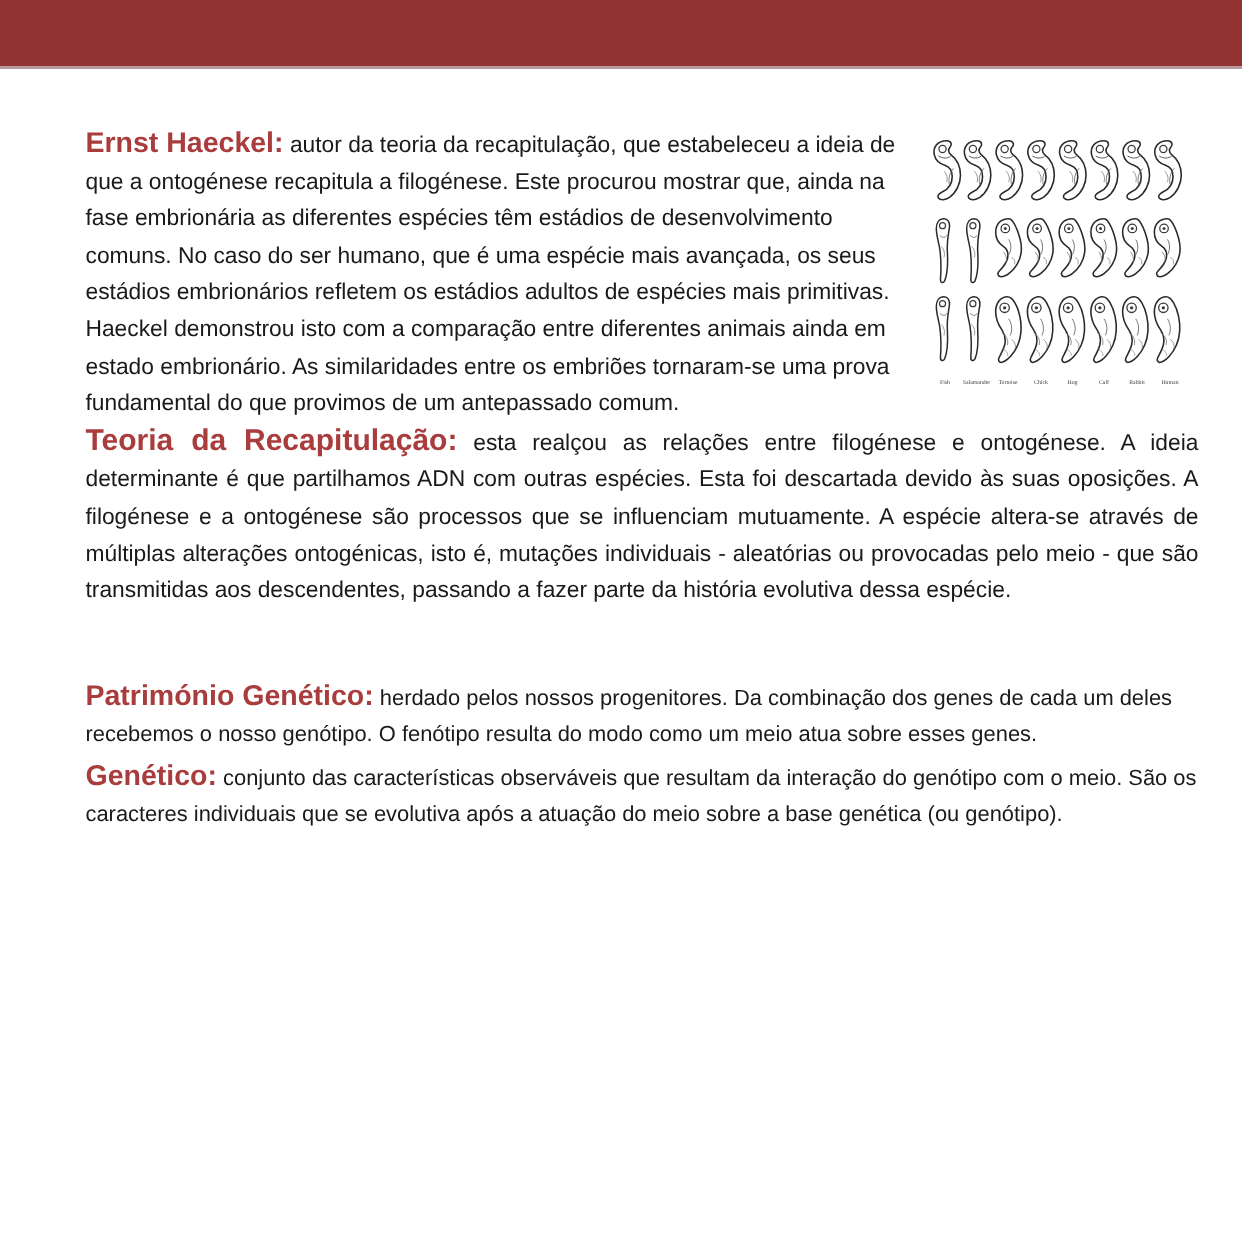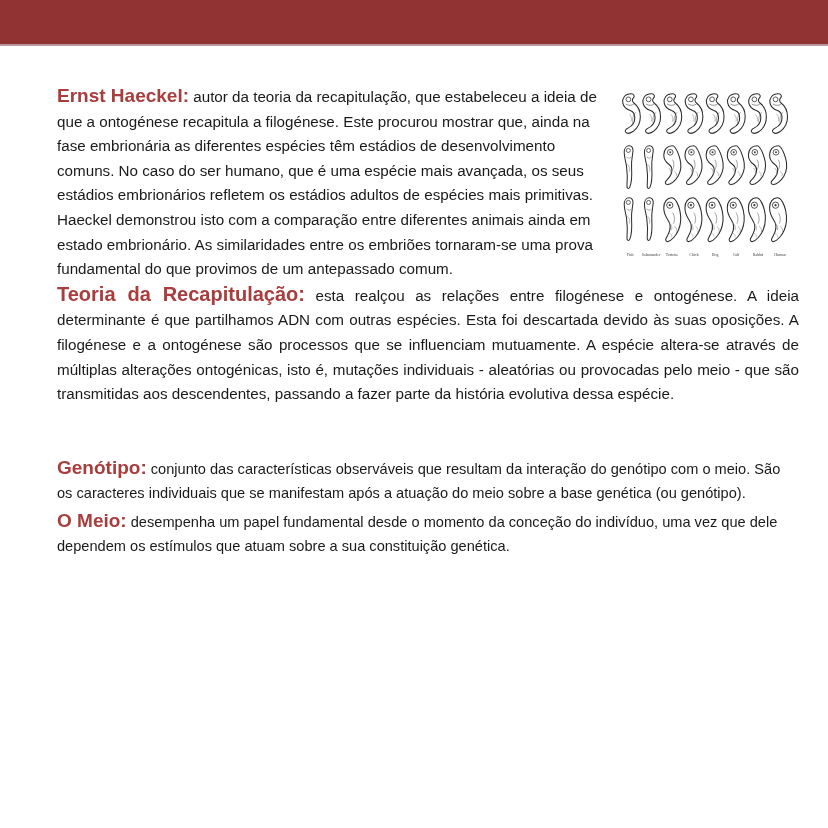--- a/index.html
+++ b/index.html
@@ -196,27 +196,27 @@
       <span>autor da teoria da recapitulação, que estabeleceu a ideia de que a ontogénese recapitula a filogénese. Este procurou mostrar que, ainda na fase embrionária as diferentes espécies têm estádios de desenvolvimento comuns. No caso do ser humano, que é uma espécie mais avançada, os seus estádios embrionários refletem os estádios adultos de espécies mais primitivas. Haeckel demonstrou isto com a comparação entre diferentes animais ainda em estado embrionário. As similaridades entre os embriões tornaram-se uma prova fundamental do que provimos de um antepassado comum.</span>
     </div>
 
     <div class="block-recap">
       <span class="heading">Teoria da Recapitulação:</span>
       <span>esta realçou as relações entre filogénese e ontogénese. A ideia determinante é que partilhamos ADN com outras espécies. Esta foi descartada devido às suas oposições. A filogénese e a ontogénese são processos que se influenciam mutuamente. A espécie altera-se através de múltiplas alterações ontogénicas, isto é, mutações individuais - aleatórias ou provocadas pelo meio - que são transmitidas aos descendentes, passando a fazer parte da história evolutiva dessa espécie.</span>
     </div>
 
     <div class="gap"></div>
 
+    <div class="block-def first">
+      <span class="heading">Património Genético:</span>
+      <span>herdado pelos nossos progenitores. Da combinação dos genes de cada um deles recebemos o nosso genótipo. O fenótipo resulta do modo como um meio atua sobre esses genes.</span>
+    </div>
 
 
     <div class="block-def">
-      <span class="heading">Genótipo:</span>
-      <span>conjunto das características observáveis que resultam da interação do genótipo com o meio. São os caracteres individuais que se manifestam após a atuação do meio sobre a base genética (ou genótipo).</span>
-    </div>
-
-    <div class="block-def">
-      <span class="heading">O Meio:</span>
-      <span>desempenha um papel fundamental desde o momento da conceção do indivíduo, uma vez que dele dependem os estímulos que atuam sobre a sua constituição genética.</span>
-    </div>
+      <span class="heading">Genético:</span>
+      <span>conjunto das características observáveis que resultam da interação do genótipo com o meio. São os caracteres individuais que se evolutiva após a atuação do meio sobre a base genética (ou genótipo).</span>
+    </div>
+
 
 
   </div>
 </div>
 
 </body></html>

